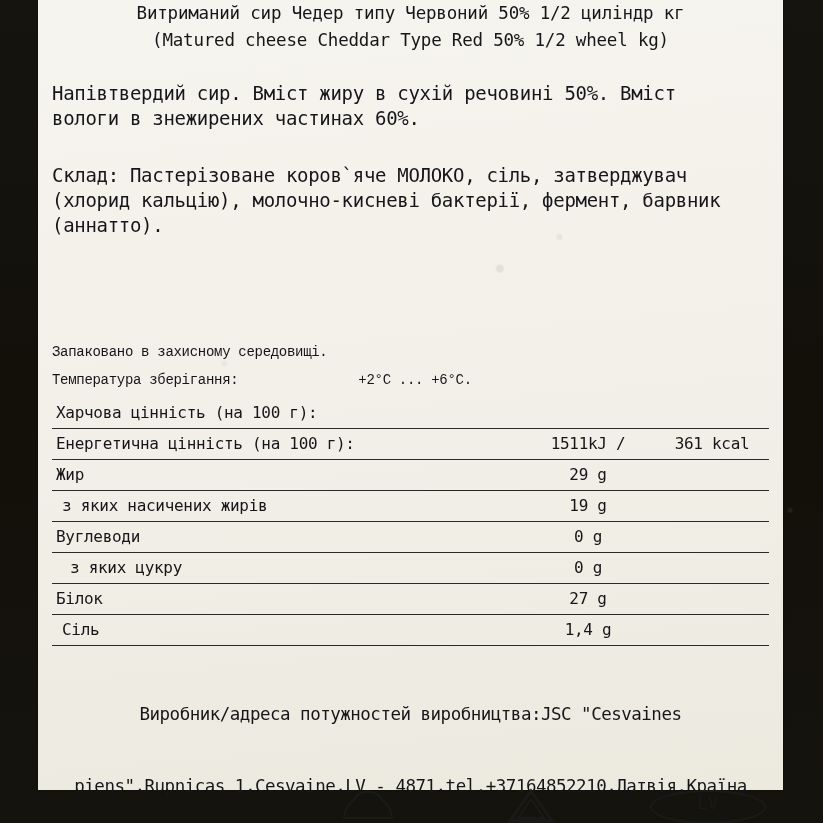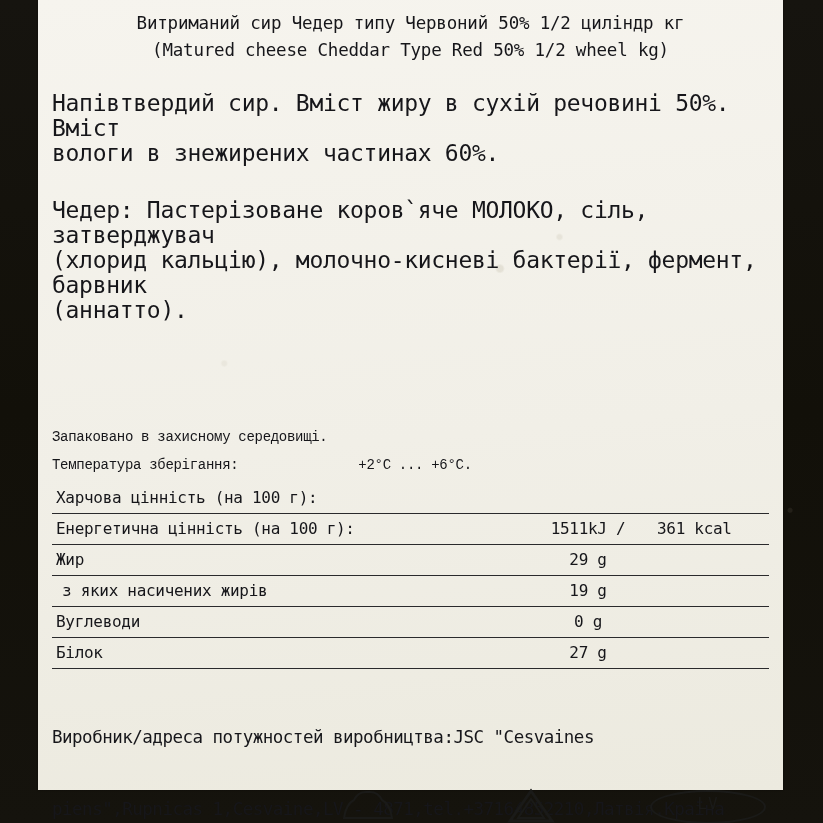--- a/index.html
+++ b/index.html
@@ -58,25 +58,24 @@
     position: absolute;
     left: 14px;
     right: 14px;
     top: 0;
   }
   .title {
     text-align: center;
     font-size: 17.5px;
     line-height: 27px;
     letter-spacing: -0.2px;
-    padding-top: 10px;
   }
   .title .l2 { display: block; }
   .para {
-    font-size: 23px;
+    font-size: 19px;
     line-height: 25px;
     letter-spacing: -0.3px;
     white-space: pre-wrap;
   }
   .block-desc { margin-top: 27px; }
   .block-ingr { margin-top: 32px; }
 
   .storage {
     margin-top: 100px;
     font-size: 14px;
@@ -103,35 +102,35 @@
     line-height: 22px;
     white-space: pre;
   }
   table.nutri tr:last-child td { border-bottom: 1px solid #2a2a2c; }
   table.nutri td.v {
     text-align: center;
     padding-right: 8px;
     white-space: pre;
   }
   table.nutri td.v2 {
-    text-align: left;
+    text-align: center;
     padding-left: 0;
     white-space: pre;
   }
   .ind1 { padding-left: 10px !important; margin-top: 29px; }
   .ind2 { padding-left: 18px !important; }
 
   .maker {
     margin-top: 8px;
     font-size: 17.5px;
     line-height: 24px;
     letter-spacing: -0.5px;
     white-space: pre-wrap;
   }
-  .maker .ln { display: block; }
+  .maker .ln { display: block; text-align: center; }
 
   
   .icons {
     position: absolute;
     left: 0; right: 0;
     top: 786px;
     height: 37px;
   }
   .icon-cook {
     position: absolute;
@@ -180,21 +179,21 @@
     <div class="pad">
 
       <div class="title">
         <span class="l1">Витриманий сир Чедер типу Червоний 50% 1/2 циліндр кг</span>
         <span class="l2">(Matured cheese Cheddar Type Red 50% 1/2 wheel kg)</span>
       </div>
 
       <div class="para block-desc">Напівтвердий сир. Вміст жиру в сухій речовині 50%. Вміст
 вологи в знежирених частинах 60%.</div>
 
-      <div class="para block-ingr">Чедер: Пастерізоване коров`яче МОЛОКО, сіль, затверджувач
+      <div class="para block-ingr">Склад: Пастерізоване коров`яче МОЛОКО, сіль, затверджувач
 (хлорид кальцію), молочно-кисневі бактерії, фермент, барвник
 (аннатто).</div>
 
       <div class="storage">
         <div>Запаковано в захисному середовищі.</div>
         <div class="row2">
           <span class="lab">Температура зберігання:</span>
           <span class="val" style="margin-left:120px;">+2°C ... +6°C.</span>
         </div>
       </div>
@@ -218,22 +217,32 @@
             <td class="ind1">з яких насичених жирів</td>
             <td class="v">19 g</td>
             <td class="v2"></td>
           </tr>
           <tr>
             <td>Вуглеводи</td>
             <td class="v">0 g</td>
             <td class="v2"></td>
           </tr>
           <tr>
+            <td class="ind2">з яких цукру</td>
+            <td class="v">0 g</td>
+            <td class="v2"></td>
+          </tr>
+          <tr>
             <td>Білок</td>
             <td class="v">27 g</td>
+            <td class="v2"></td>
+          </tr>
+          <tr>
+            <td class="ind1">Сіль</td>
+            <td class="v">1,4 g</td>
             <td class="v2"></td>
           </tr>
         </tbody>
       </table>
 
       <div class="maker">
         <span class="ln">Виробник/адреса потужностей виробництва:JSC "Cesvaines</span>
         <span class="ln">piens",Rupnicas 1,Cesvaine,LV - 4871,tel.+37164852210,Латвія.Країна</span>
         
         

